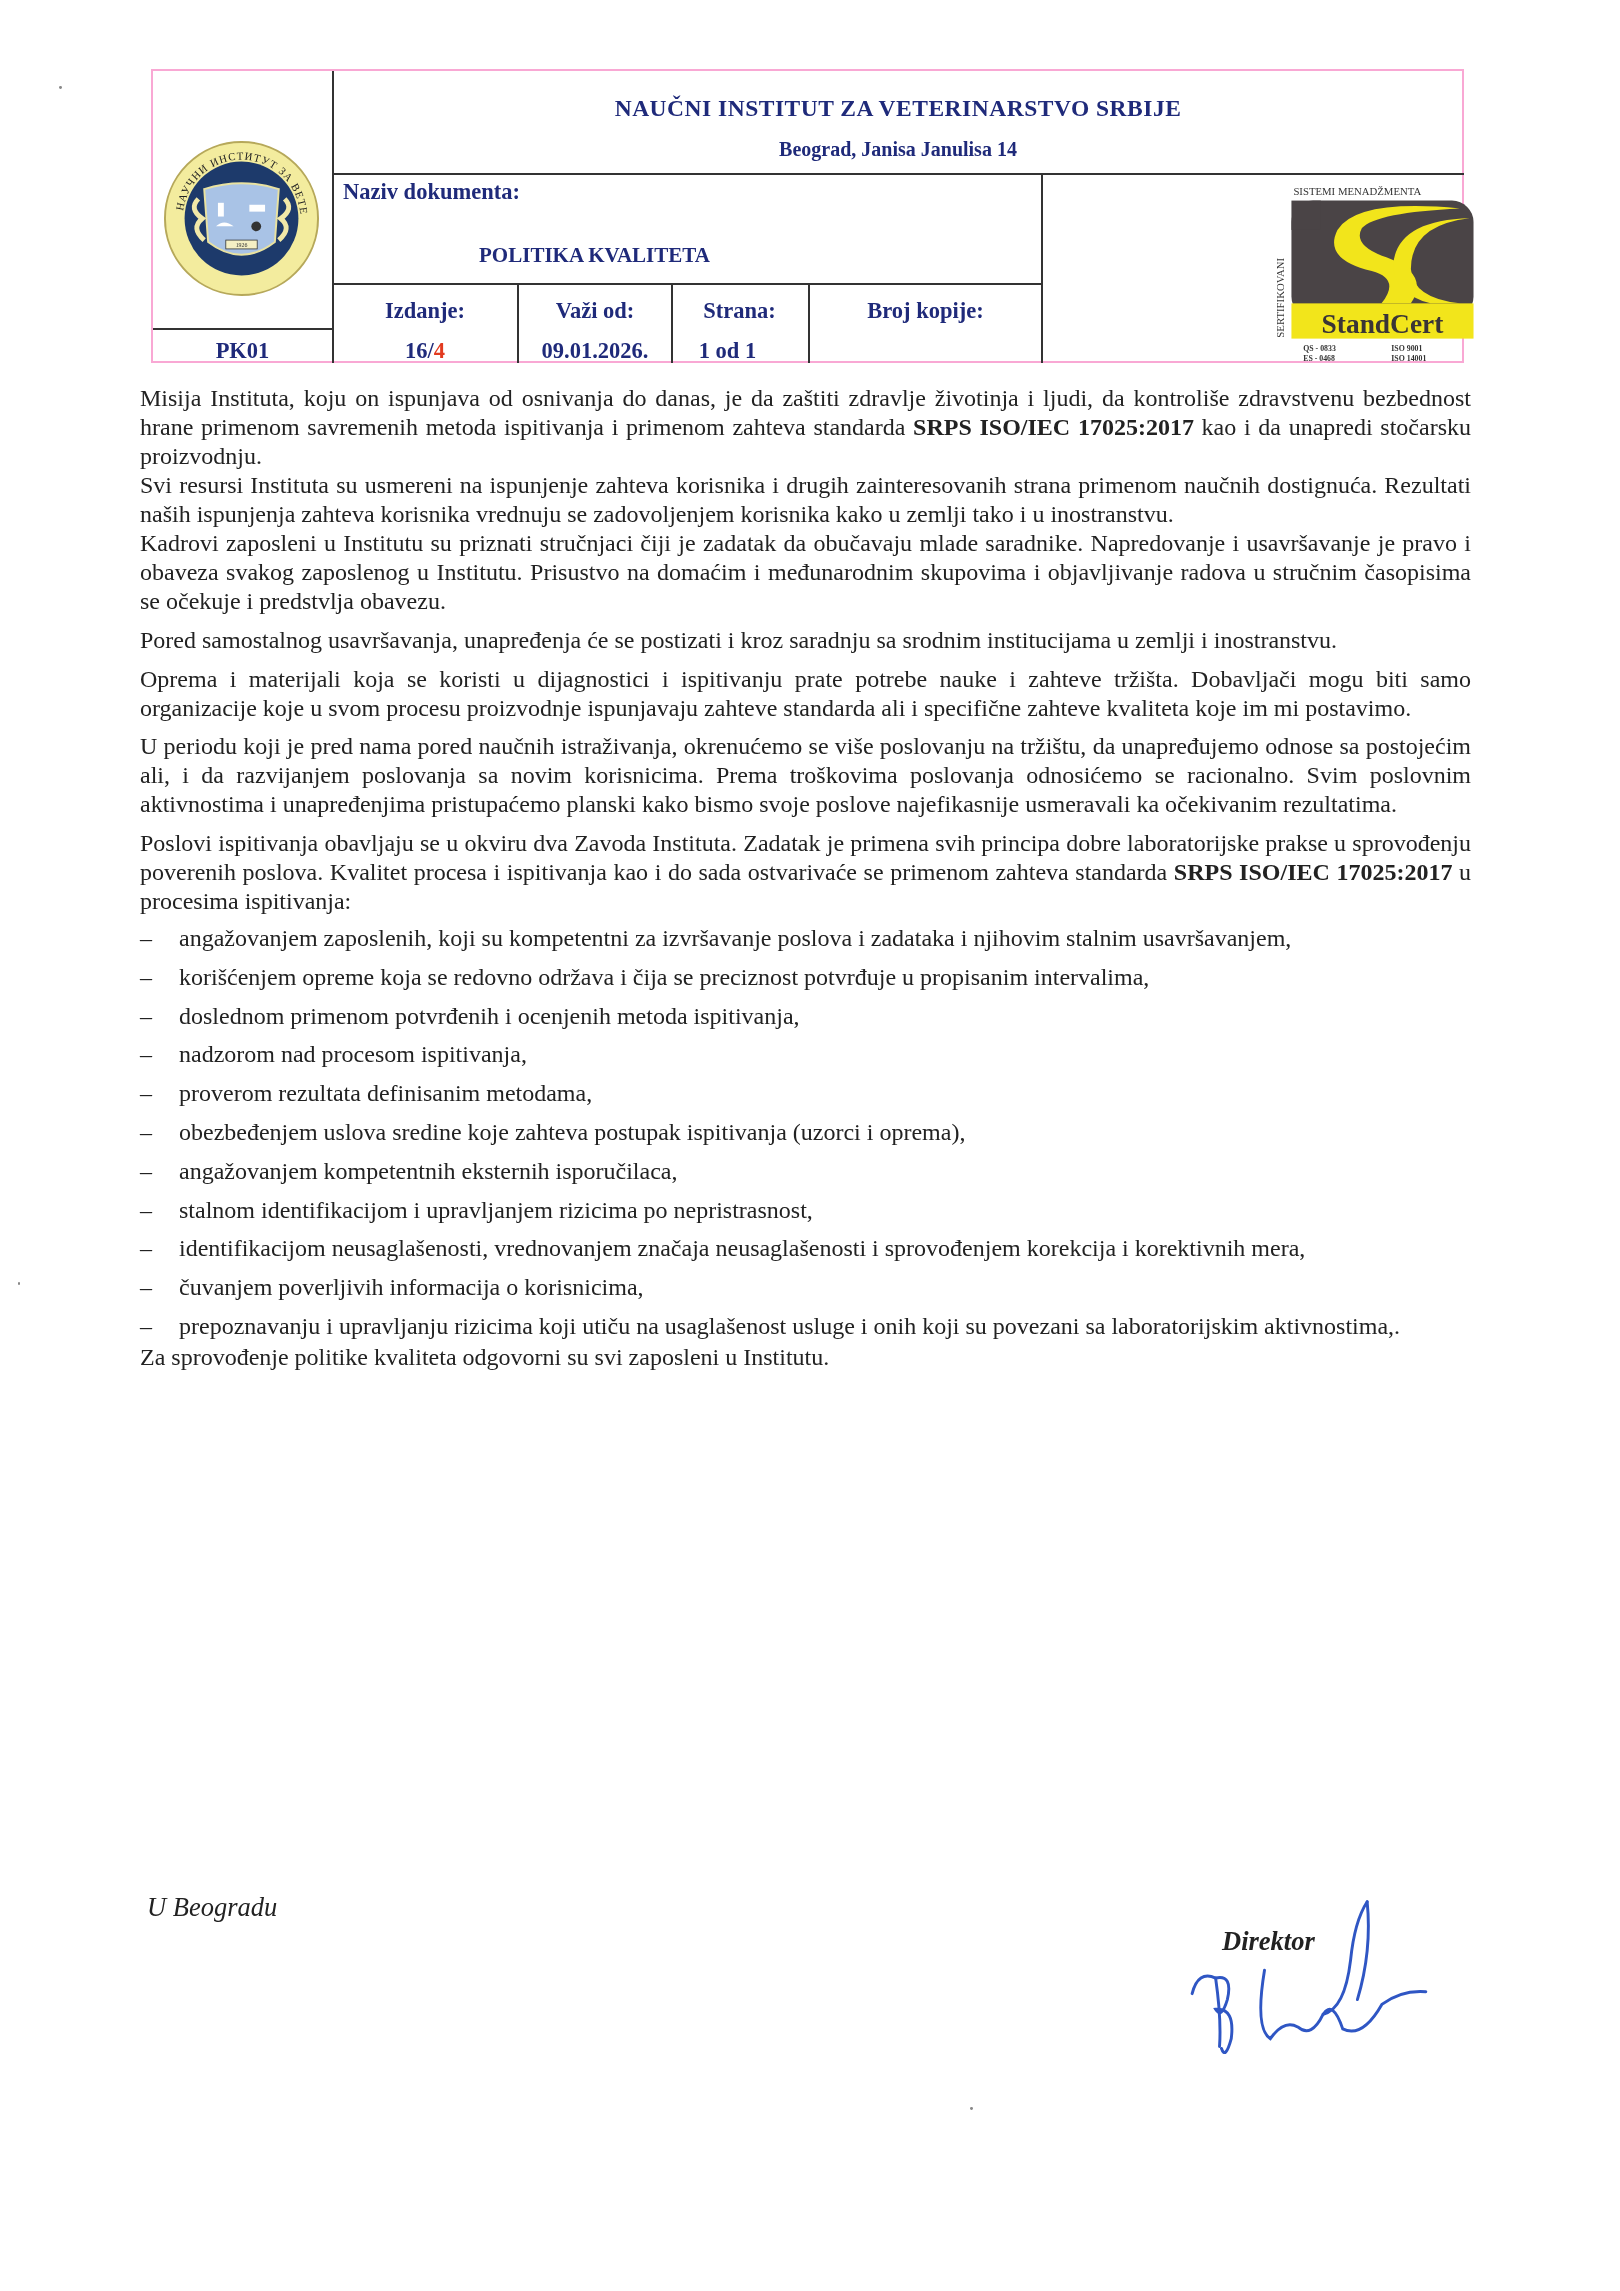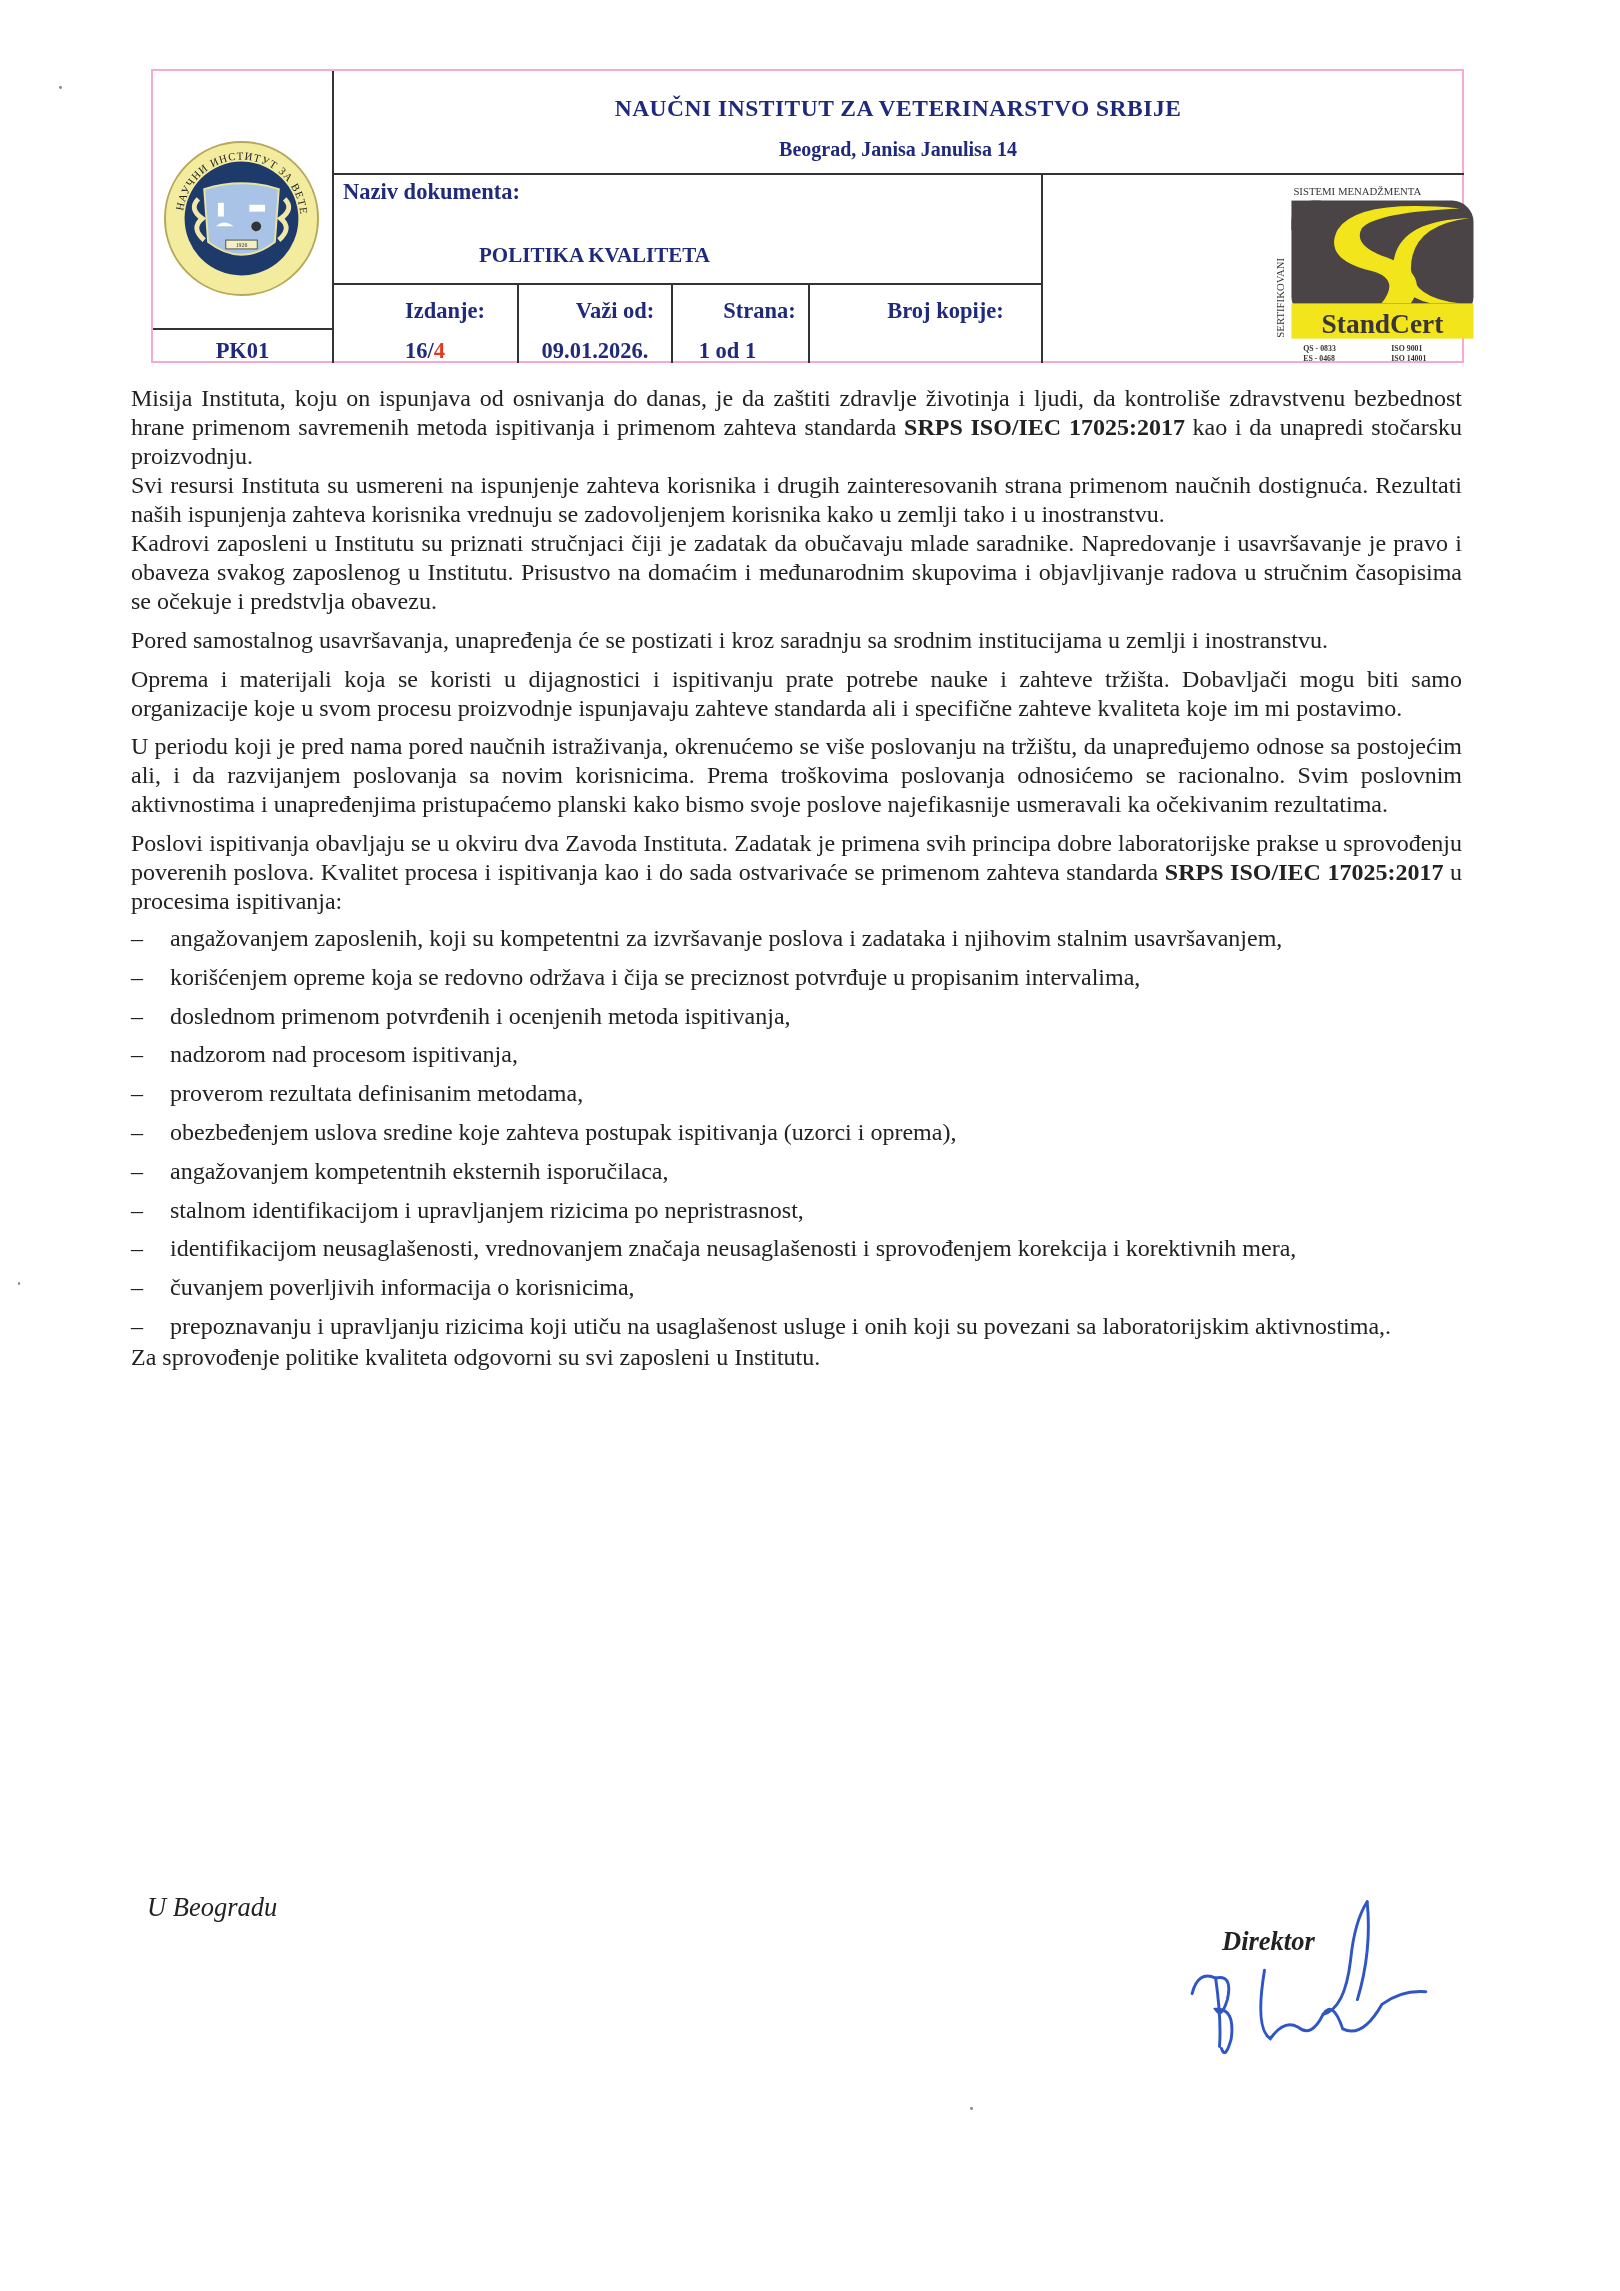--- a/index.html
+++ b/index.html
@@ -5,26 +5,26 @@
   html, body { margin:0; padding:0; background:#ffffff; }
   body { width:1620px; height:2292px; position:relative; font-family:"Liberation Serif", serif; color:#222; overflow:hidden; }
   .hdr { position:absolute; left:151px; top:69px; width:1313px; height:294px; border:2px solid #f9a8d4; box-sizing:border-box; }
   .blue { color:#1f2a7a; font-weight:bold; }
   .vline { position:absolute; background:#333; width:2px; }
   .hline { position:absolute; background:#333; height:2px; }
   .inst-name { position:absolute; left:0; width:100%; top:23.5px; text-align:center; font-size:23.5px; letter-spacing:0.5px; }
   .inst-addr { position:absolute; left:0; width:100%; top:67px; text-align:center; font-size:20px; }
   .doc-label { position:absolute; left:182px; top:108px; font-size:22.5px; }
   .doc-title { position:absolute; left:182px; width:519px; top:172px; text-align:center; font-size:21px; }
-  .lbl { position:absolute; top:227px; font-size:22.5px; text-align:center;padding-left:20px; }
+  .lbl { position:absolute; top:227px; font-size:22.5px; text-align:center; }
   .val { position:absolute; top:267px; font-size:22.5px; text-align:center; }
   .red { color:#e23a1f; }
   .seal { position:absolute; left:9.8px; top:69px; width:157px; height:157px; }
   .cert { position:absolute; left:1111px; top:110px; width:235px; height:186px; }
-  .body-text { position:absolute; left:131px; width:1331px; font-size:24px; line-height:29px; text-align:justify; }
+  .body-text { position:absolute; left:140px; width:1331px; font-size:24px; line-height:29px; text-align:justify; }
   .body-text p { margin:0; }
   .gap { margin-top:9.8px !important; }
   .b { font-weight:bold; }
   ul.dash { list-style:none; margin:7.8px 0 0 0; padding:0; }
   ul.dash li { position:relative; padding-left:39px; margin:0 0 9.8px 0; }
   ul.dash li .d { position:absolute; left:0; top:0; }
   .city { position:absolute; left:147px; top:1892px; font-size:26.5px; font-style:italic; font-weight:normal; }
   .dir { position:absolute; left:1222px; top:1926px; font-size:26.5px; font-style:italic; font-weight:bold; }
   .sig { position:absolute; left:1176px; top:1892px; width:265px; height:176px; }
   .dot { position:absolute; width:2.9px; height:2.9px; background:#888; border-radius:50%; }

